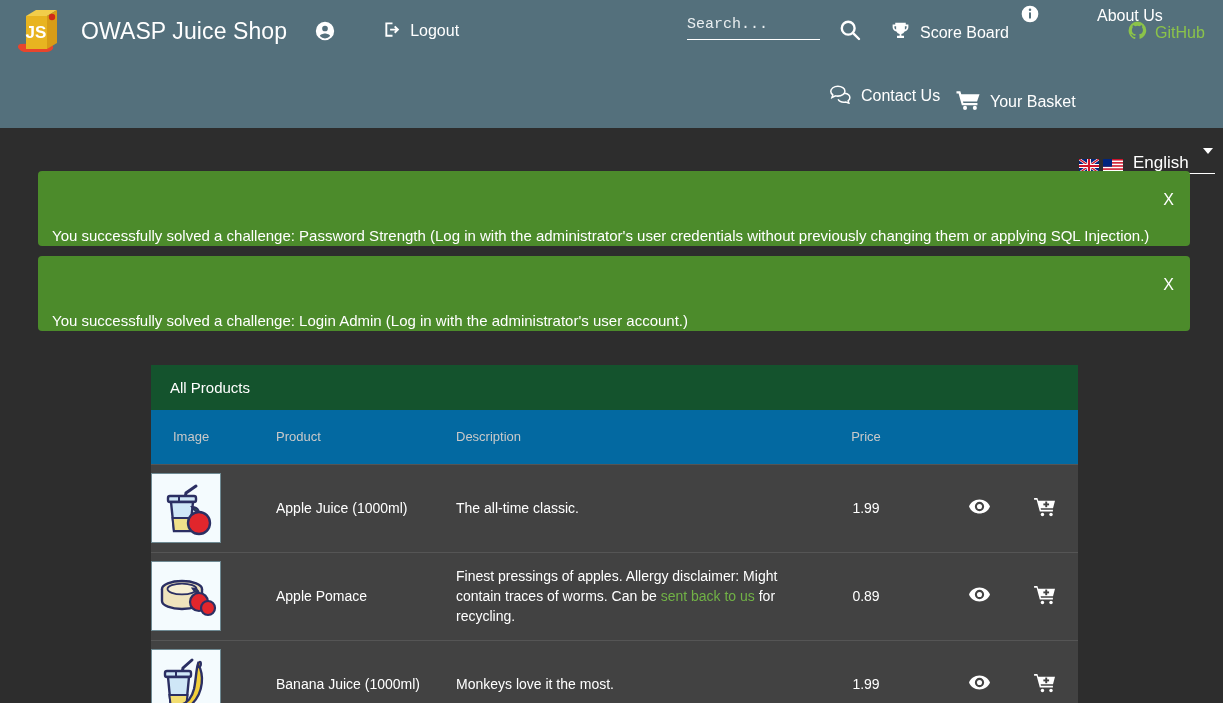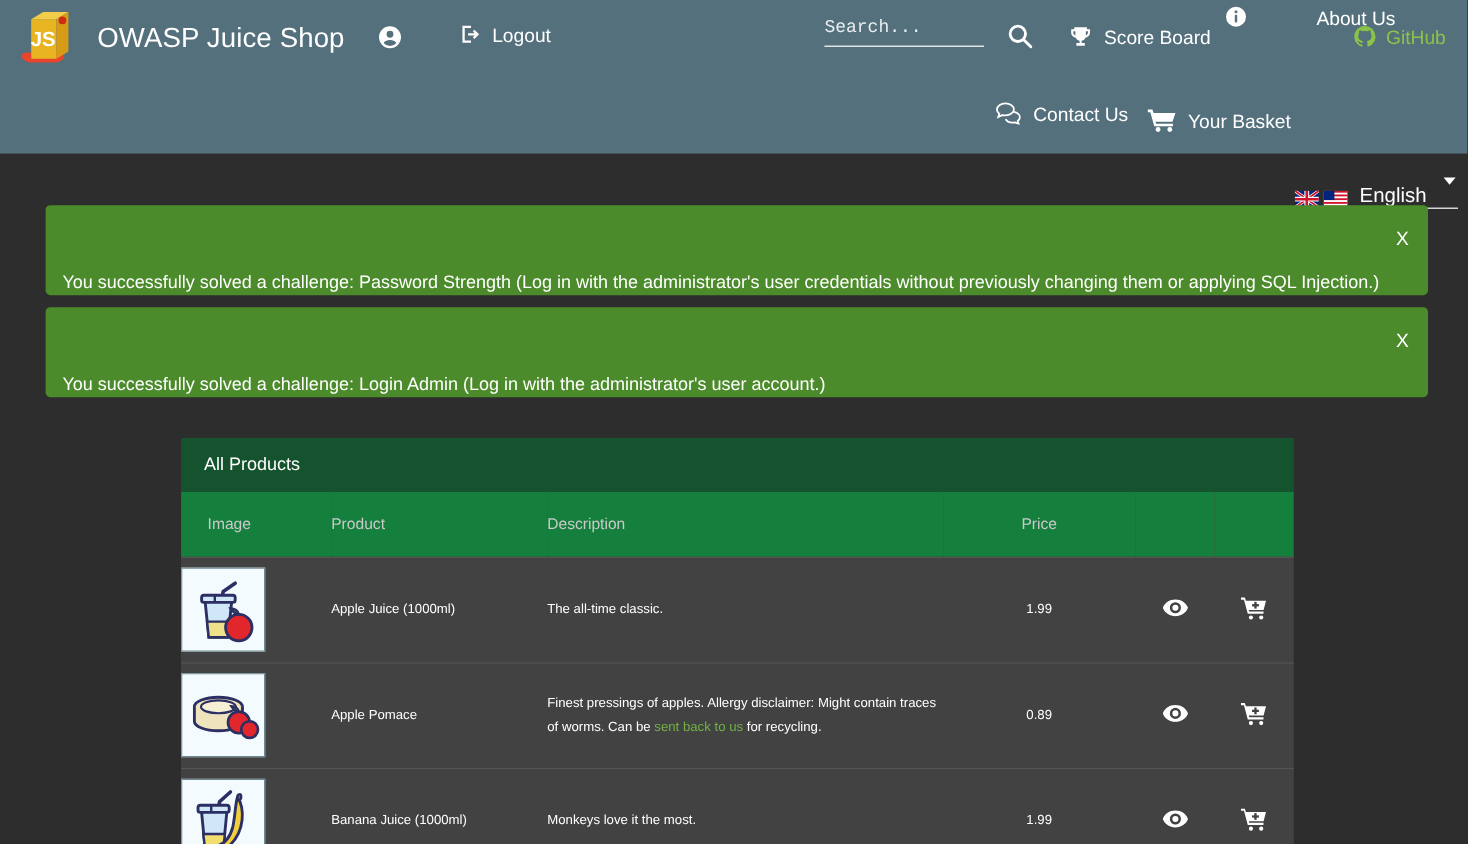--- a/index.html
+++ b/index.html
@@ -201,41 +201,41 @@
     align-items: center;
     padding-left: 19px;
   }
   #product-card-title {
     color: #ffffff;
     font-size: 15px;
   }
 
   #product-table { width: 100%; border-collapse: collapse; }
 
-  #product-table thead tr { background: #15803d; height: 54px; padding-left: 40px; }
+  #product-table thead tr { background: #0369a1; height: 54px; padding-left: 40px; }
   #product-table th {
     color: #c9c9c9;
     font-size: 13px;
     font-weight: normal;
     text-align: left;
     padding: 0;
   }
   .col-image { width: 125px; padding-left: 22px !important; }
   .col-product { width: 180px; }
   .col-description { width: 330px; }
   .col-price { width: 160px; text-align: center !important; }
   .col-action { width: 66px; }
 
   #product-table tbody tr {
     border-top: 1px solid #555555;
     background: #424242;
   }
   #product-table td {
     color: #ffffff;
-    font-size: 11px;
+    font-size: 14px;
     padding: 0;
     vertical-align: middle;
   }
   td.cell-image { padding-left: 29px; height: 88px; }
   .product-thumb {
     width: 70px; height: 70px;
     background: #f4fbfe;
     border: 1px solid #6f8a93;
     display: block;
     cursor: pointer;

